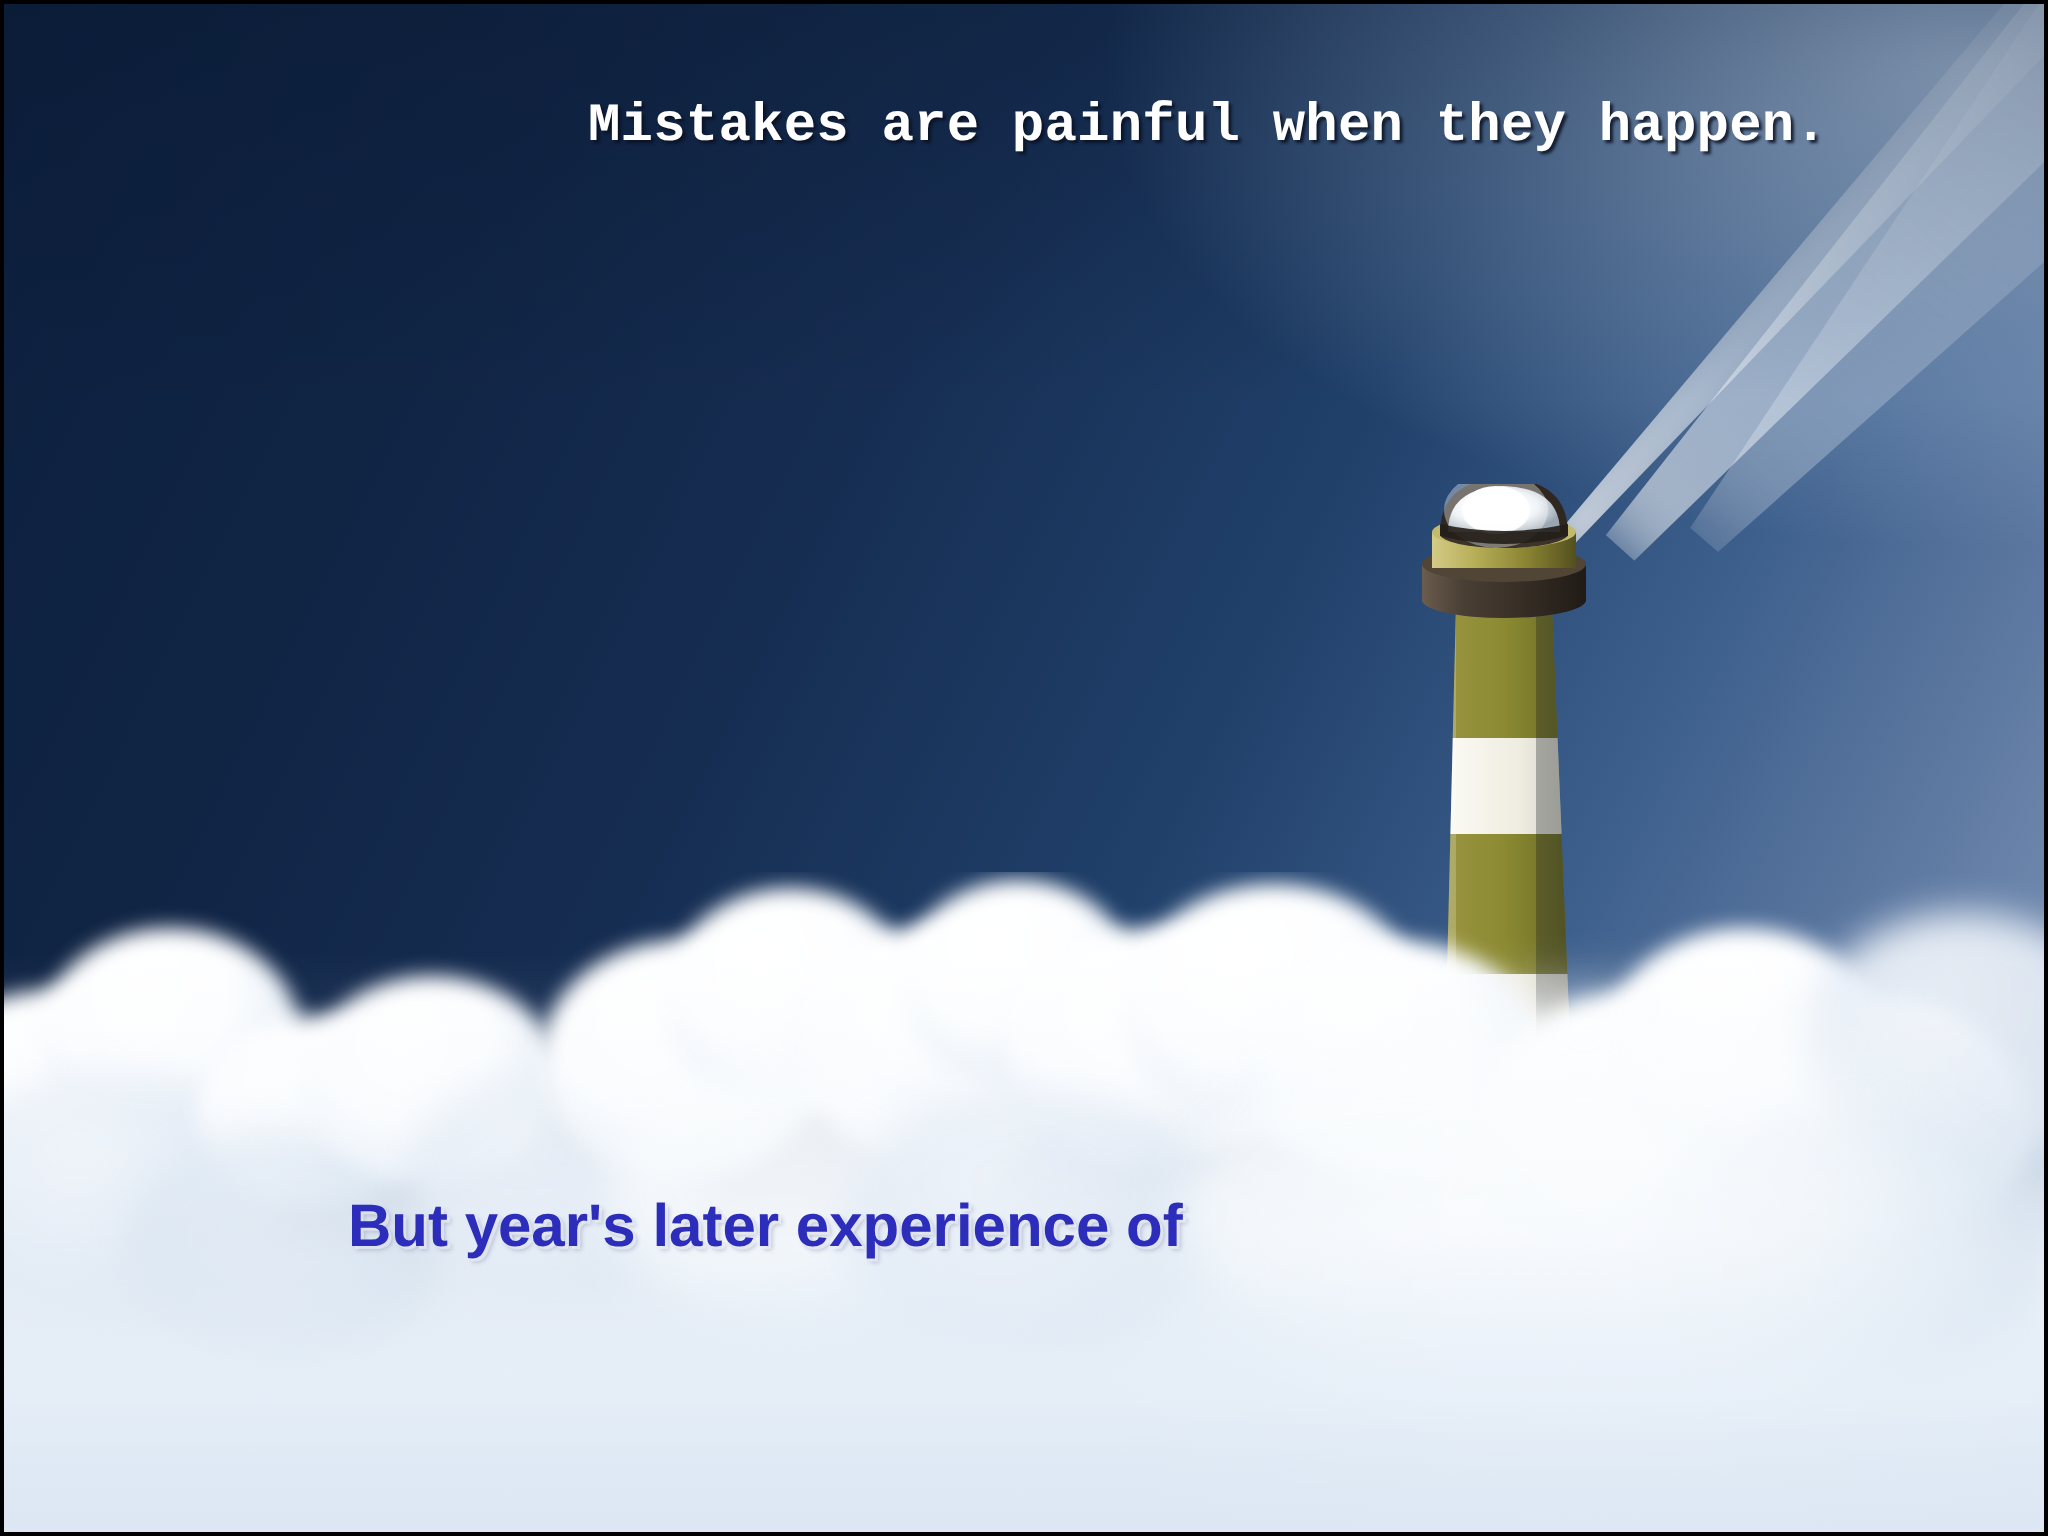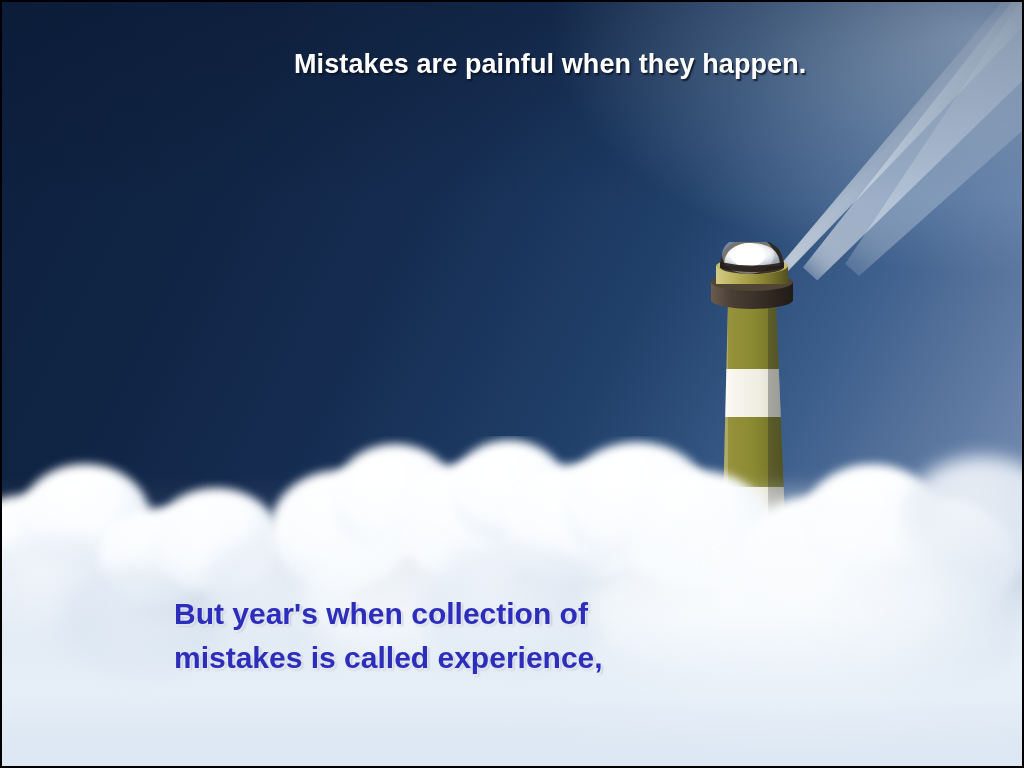--- a/index.html
+++ b/index.html
@@ -169,21 +169,21 @@
   .headline {
     position: absolute;
     left: 292px;
     top: 47px;
     font-size: 27px;
     font-weight: bold;
     color: #ffffff;
     letter-spacing: 0.1px;
     white-space: nowrap;
     text-shadow: 1.5px 1.5px 1.5px rgba(10,18,34,0.85);
-    font-family: Liberation Sans, sans-serif;
+    font-family: Liberation Mono, monospace;
   }
   .subtext {
     position: absolute;
     left: 172px;
     top: 590px;
     font-size: 30px;
     font-weight: bold;
     color: #2d2dbb;
     line-height: 1.48;
     text-shadow: 1.5px 1.5px 0.5px rgba(255,255,255,0.55), 2px 2px 2px rgba(120,130,170,0.45);
@@ -323,17 +323,16 @@
 
     <div class="glow-center"></div>
     <div class="haze-bottom"></div>
   </div>
 
   <div class="sky-vert"></div>
 
   <div class="headline">Mistakes are painful when they happen.</div>
 
   <div class="subtext">
-    <span class="line">But year's when collection of</span>
-    <span class="line">mistakes is called experience,</span>
+    <span class="line">But year's later experience of</span>
   </div>
 
 </div>
 
 </body></html>

